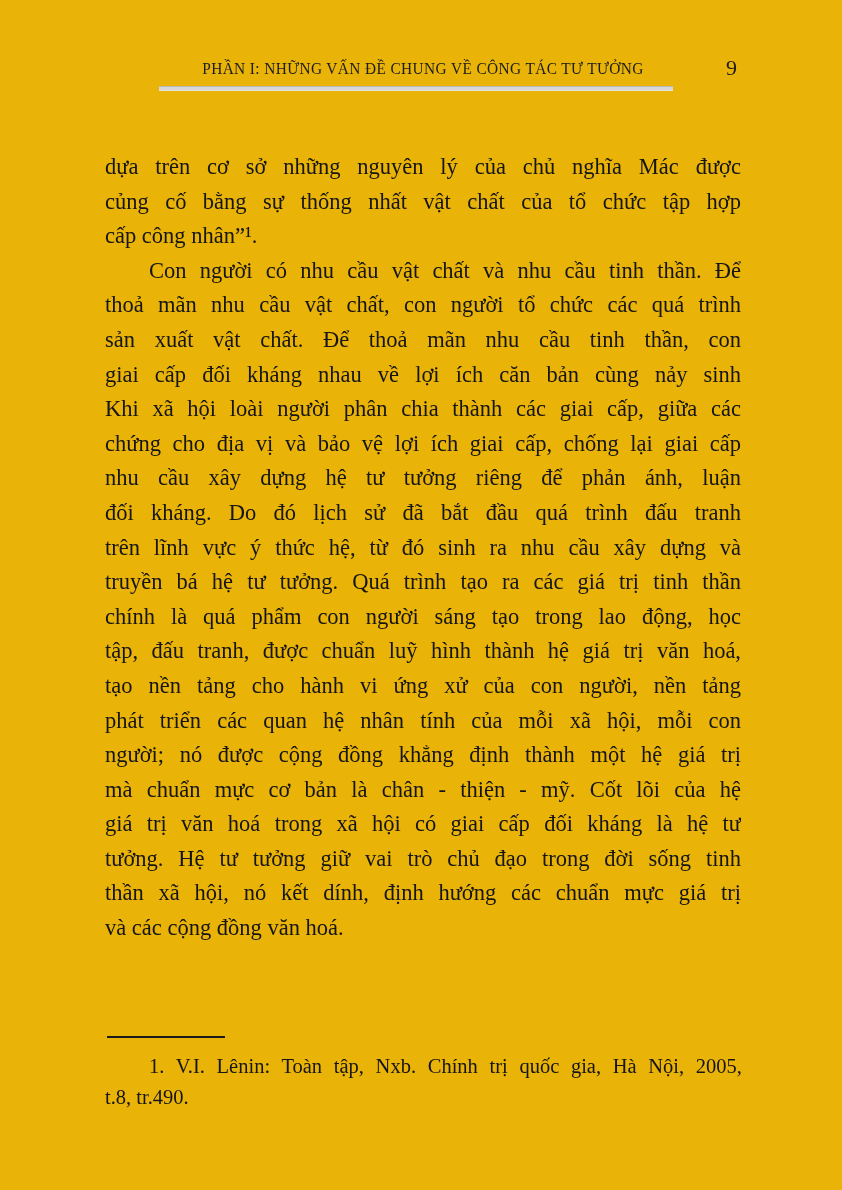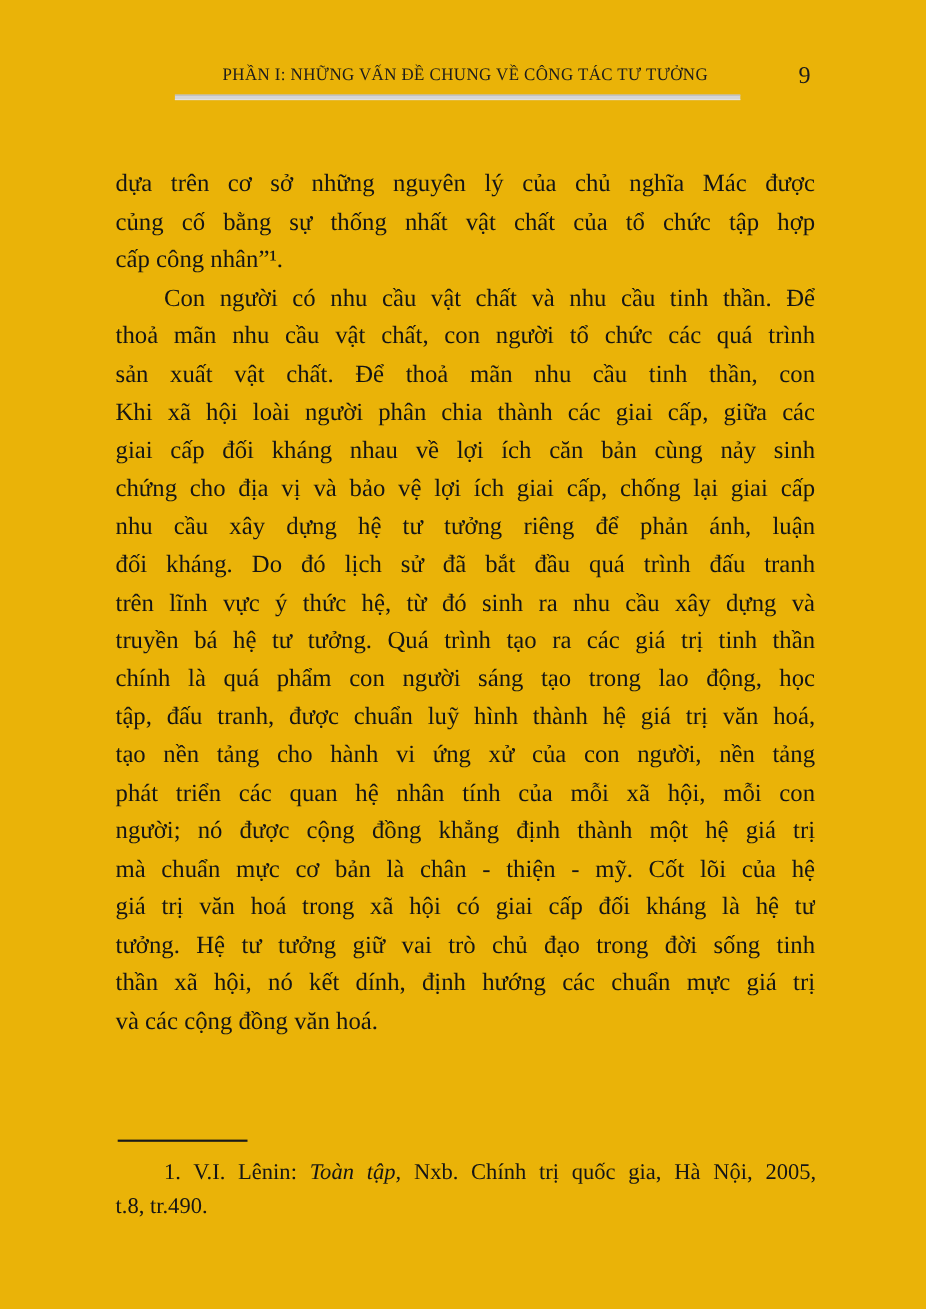--- a/index.html
+++ b/index.html
@@ -95,21 +95,20 @@
     line-height: 31px;
     text-align: justify;
   }
   .fn-line.just-last {
     text-align-last: justify;
     text-indent: 44px;
     height: 31px;
     overflow: hidden;
   }
   .italic {
-    font-style: italic;
     margin-top: 44px;
   }
 </style>
 </head>
 <body>
 
 <div class="page">
 
   <div class="running-header">
     <div class="running-title">PHẦN I: NHỮNG VẤN ĐỀ CHUNG VỀ CÔNG TÁC TƯ TƯỞNG</div>
@@ -119,22 +118,22 @@
 
   <div class="body-text">
 
     <div class="line">dựa trên cơ sở những nguyên lý của chủ nghĩa Mác được</div>
     <div class="line">củng cố bằng sự thống nhất vật chất của tổ chức tập hợp</div>
     <div class="line last">cấp công nhân”¹.</div>
 
     <div class="line indent">Con người có nhu cầu vật chất và nhu cầu tinh thần. Để</div>
     <div class="line">thoả mãn nhu cầu vật chất, con người tổ chức các quá trình</div>
     <div class="line">sản xuất vật chất. Để thoả mãn nhu cầu tinh thần, con</div>
+    <div class="line">giai cấp đối kháng nhau về lợi ích căn bản cùng nảy sinh</div>
     <div class="line">Khi xã hội loài người phân chia thành các giai cấp, giữa các</div>
-    <div class="line">giai cấp đối kháng nhau về lợi ích căn bản cùng nảy sinh</div>
     <div class="line">chứng cho địa vị và bảo vệ lợi ích giai cấp, chống lại giai cấp</div>
     <div class="line">nhu cầu xây dựng hệ tư tưởng riêng để phản ánh, luận</div>
     <div class="line">đối kháng. Do đó lịch sử đã bắt đầu quá trình đấu tranh</div>
     <div class="line">trên lĩnh vực ý thức hệ, từ đó sinh ra nhu cầu xây dựng và</div>
     <div class="line">truyền bá hệ tư tưởng. Quá trình tạo ra các giá trị tinh thần</div>
     <div class="line">chính là quá phẩm con người sáng tạo trong lao động, học</div>
     <div class="line">tập, đấu tranh, được chuẩn luỹ hình thành hệ giá trị văn hoá,</div>
     <div class="line">tạo nền tảng cho hành vi ứng xử của con người, nền tảng</div>
     <div class="line">phát triển các quan hệ nhân tính của mỗi xã hội, mỗi con</div>
     <div class="line">người; nó được cộng đồng khẳng định thành một hệ giá trị</div>

